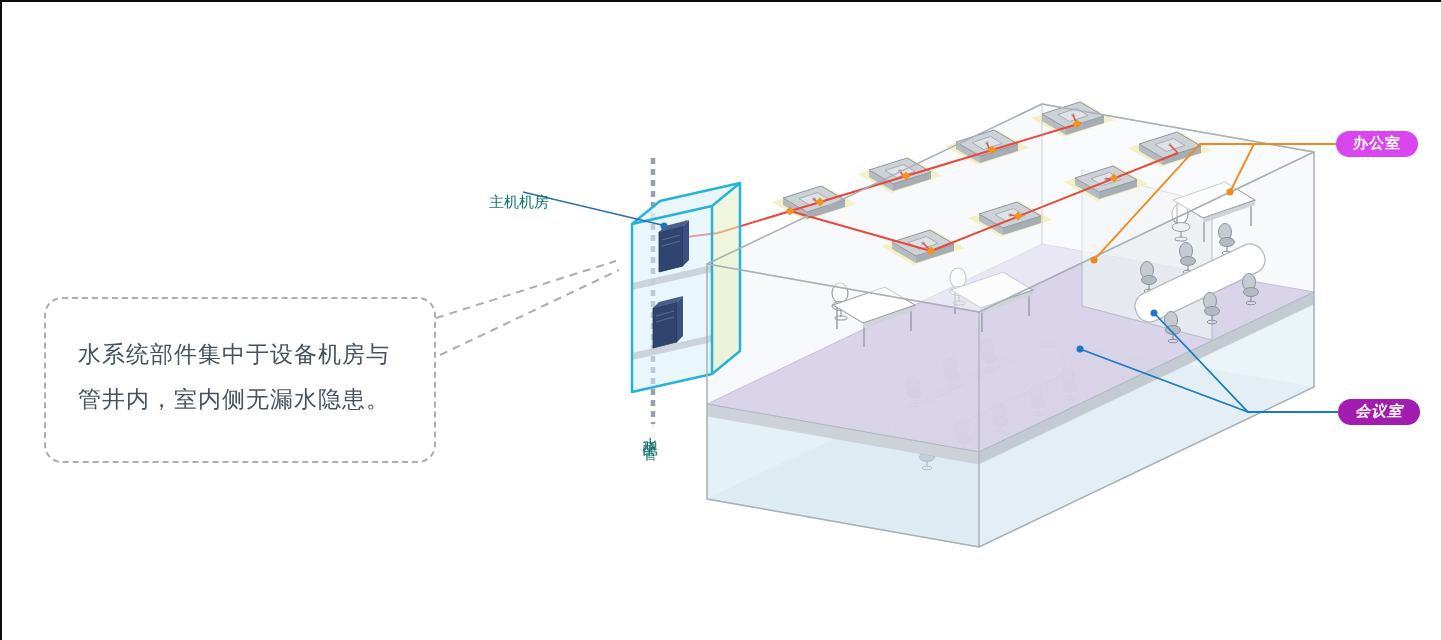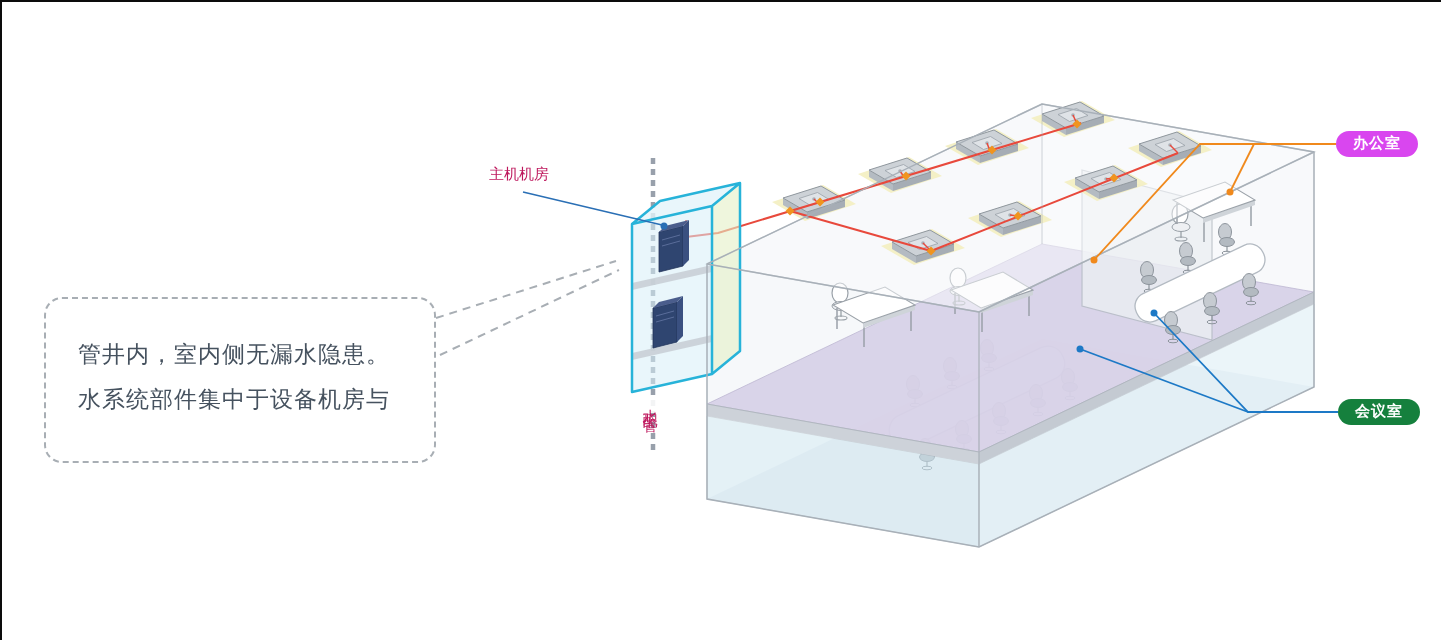--- a/index.html
+++ b/index.html
@@ -7,32 +7,32 @@
     position:relative;width:1441px;height:640px;background:#ffffff;overflow:hidden;
     border-top:2px solid #0c0c0c;border-left:2px solid #0c0c0c;box-sizing:border-box;
     font-family:"Liberation Sans","DejaVu Sans",sans-serif;
   }
   .diagram-svg{position:absolute;left:0;top:0;}
   .callout{
     position:absolute;left:42px;top:295px;width:392px;height:166px;box-sizing:border-box;
     border:2.5px dashed #a8aeb4;border-radius:18px;background:#ffffff;
     padding:33px 20px 0 32px;color:#46525f;font-size:23px;line-height:45px;letter-spacing:1px;
   }
-  .label-blue{position:absolute;color:#be185d;font-size:15px;white-space:nowrap;}
+  .label-blue{position:absolute;color:#0f766e;font-size:15px;white-space:nowrap;margin-top:28px;}
   .machine-room-label{left:487px;top:163px;}
   .water-pipe-label{
     left:638px;top:394px;writing-mode:vertical-rl;text-orientation:upright;
     letter-spacing:5px;background:rgba(255,255,255,0.88);padding:1px 0;
   }
   .badge{
     position:absolute;color:#ffffff;font-size:15px;font-weight:bold;letter-spacing:1px;
     padding:3px 17px 4px 17px;border-radius:13px;white-space:nowrap;
   }
   .badge-office{left:1334px;top:129px;background:#d946ef;}
-  .badge-meeting{left:1336px;top:397px;background:#15803d;}
+  .badge-meeting{left:1336px;top:397px;background:#a21caf;font-style:italic;}
 </style>
 </head>
 <body>
 
 <div class="stage">
 
   <svg class="diagram-svg" width="1441" height="640" viewBox="0 0 1441 640">
     <defs>
       <g id="cassette">
         <polygon points="-42,3 9,-14 42,5 -9,22" fill="#f3eec0" opacity="0.9"></polygon>
@@ -200,22 +200,22 @@
 
     <g fill="none" stroke="#1d79c6" stroke-width="1.8">
       <polyline points="1336,410 1246,410 1152,311"></polyline>
       <polyline points="1246,410 1078,347"></polyline>
     </g>
     <circle cx="1152" cy="311" r="3.5" fill="#1d79c6"></circle>
     <circle cx="1078" cy="347" r="3.5" fill="#1d79c6"></circle>
   </svg>
 
   <div class="callout">
+    <div>水系统部件集中于设备机房与</div>
     <div>管井内，室内侧无漏水隐患。</div>
-    <div>水系统部件集中于设备机房与</div>
   </div>
 
   <div class="label-blue machine-room-label">主机机房</div>
 
   <div class="label-blue water-pipe-label">水配管</div>
 
   <div class="badge badge-office">办公室</div>
 
   <div class="badge badge-meeting">会议室</div>
 

